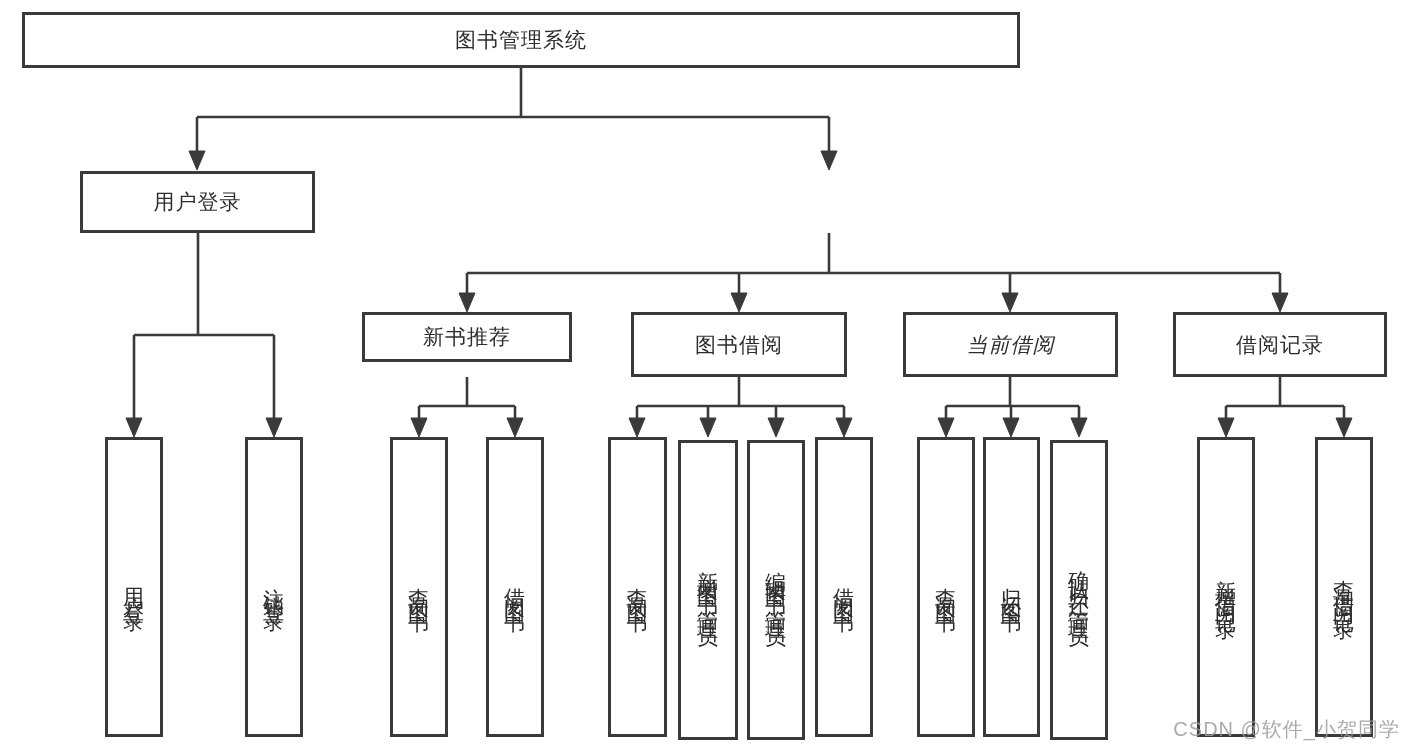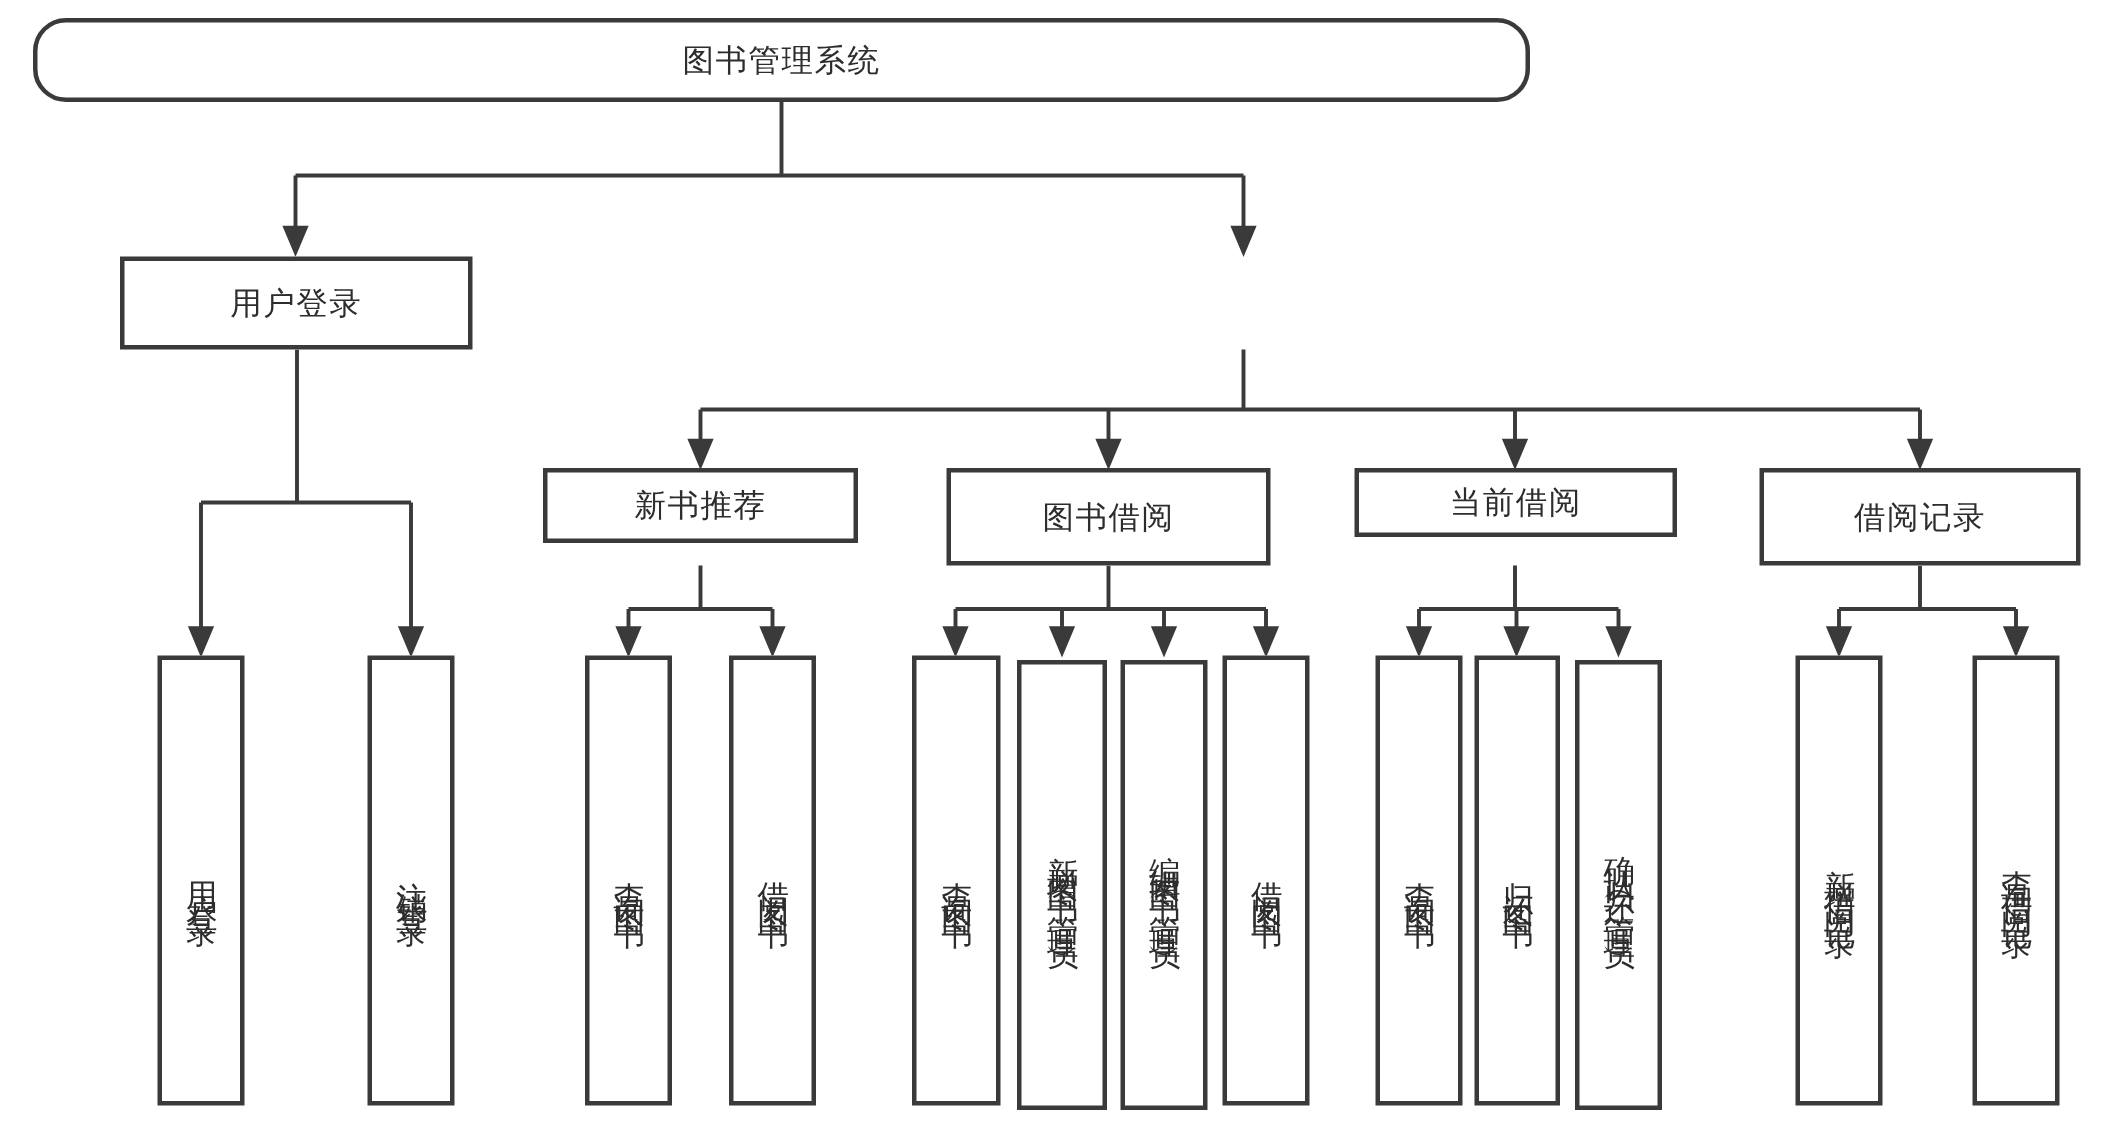--- a/index.html
+++ b/index.html
@@ -119,35 +119,35 @@
       <polygon points="1071,418 1087,418 1079,437"></polygon>
     </g>
 
     <g>
       <path d="M1280 377 V406 M1226 406 H1344 M1226 406 V418 M1344 406 V418"></path>
       <polygon points="1218,418 1234,418 1226,437"></polygon>
       <polygon points="1336,418 1352,418 1344,437"></polygon>
     </g>
   </svg>
 
-  <div class="node" style="left:22px; top:12px; width:998px; height:56px;border-radius:22px;">
+  <div class="node" style="left:22px; top:12px; width:998px; height:56px;">
     <span class="h-text">图书管理系统</span>
   </div>
 
   <div class="node" style="left:80px; top:171px; width:235px; height:62px;">
     <span class="h-text">用户登录</span>
   </div>
 
   <div class="node" style="left:362px; top:312px; width:210px; height:50px;">
     <span class="h-text">新书推荐</span>
   </div>
   <div class="node" style="left:631px; top:312px; width:216px; height:65px;">
     <span class="h-text">图书借阅</span>
   </div>
-  <div class="node" style="left:903px; top:312px; width:215px; height:46px;">
+  <div class="node" style="left:903px; top:312px; width:215px; height:65px;font-style:italic;">
     <span class="h-text">当前借阅</span>
   </div>
   <div class="node" style="left:1173px; top:312px; width:214px; height:65px;">
     <span class="h-text">借阅记录</span>
   </div>
 
   <div class="node" style="left:105px; top:437px; width:58px; height:300px;">
     <span class="v-text">用户登录</span>
   </div>
   <div class="node" style="left:245px; top:437px; width:58px; height:300px;">
@@ -184,14 +184,15 @@
     <span class="v-text">确认归还（管理员）</span>
   </div>
 
   <div class="node" style="left:1197px; top:437px; width:58px; height:300px;">
     <span class="v-text">新增借阅记录</span>
   </div>
   <div class="node" style="left:1315px; top:437px; width:58px; height:300px;">
     <span class="v-text">查询借阅记录</span>
   </div>
 
+  <div class="watermark">CSDN @软件_小贺同学</div>
 
 </div>
 
 </body></html>

